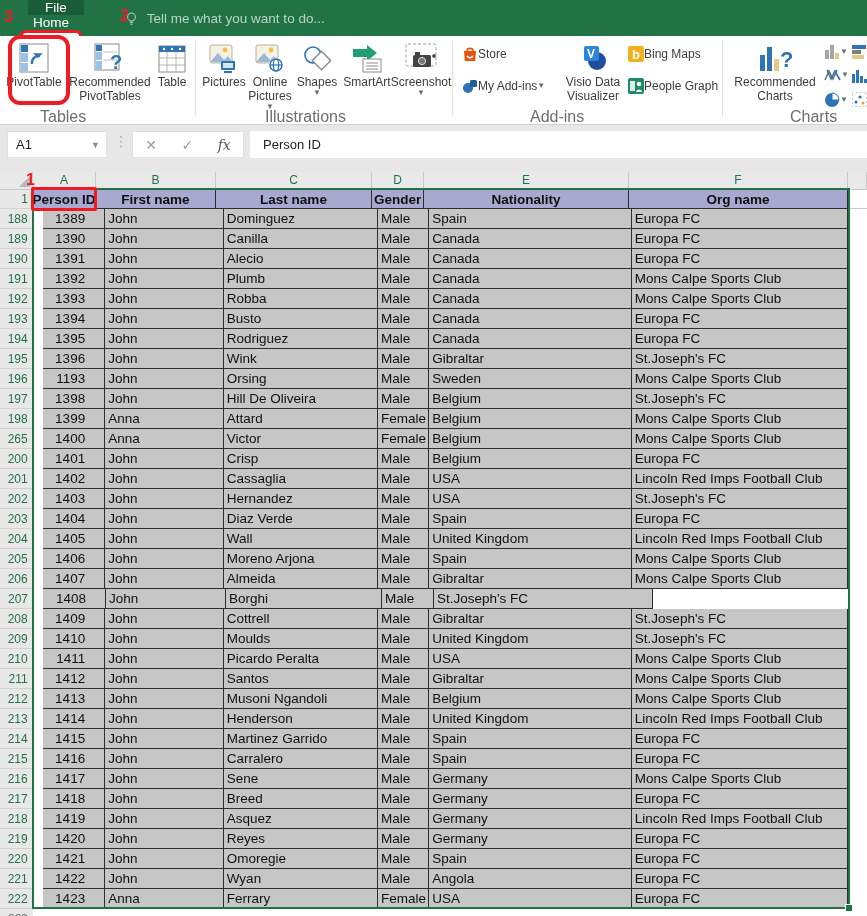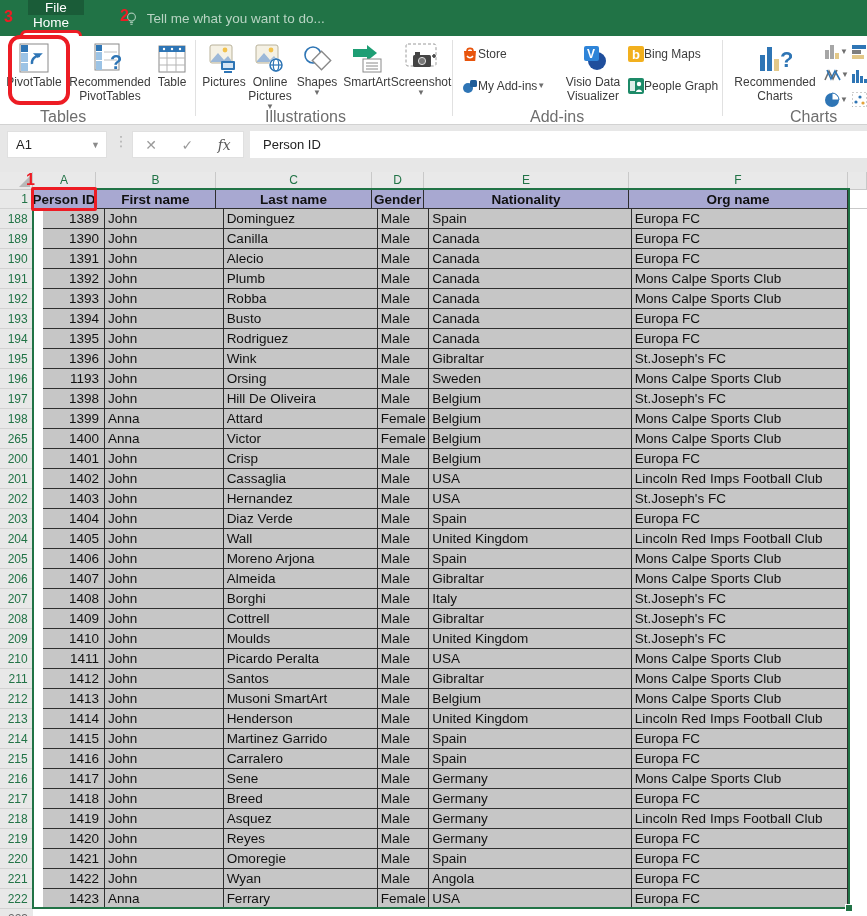--- a/index.html
+++ b/index.html
@@ -36,21 +36,21 @@
   .sheet { position:absolute; left:0; top:172px; width:867px; height:744px; background:#fff; }
   .colrow { display:flex; height:18px; }
   .corner { width:33px; height:18px; background:#e9e9e9; border-right:1px solid #c9c9c9; border-bottom:1px solid #c9c9c9; position:relative; }
   .corner::after { content:""; position:absolute; right:2px; bottom:2px; border-left:11px solid transparent; border-bottom:11px solid #b8b8b8; }
   .collet { height:18px; background:#e9e9e9; color:#217346; font-size:12px; display:flex; align-items:center; justify-content:center; border-right:1px solid #c9c9c9; border-bottom:2px solid #217346; }
   .collet.sliver { border-bottom:1px solid #c9c9c9; }
   .grid-row { display:flex; height:20px; }
   .grid-row.hdr { height:19px; }
   .rowhead { width:33px; background:#e8e8e8; color:#217346; font-size:12px; display:flex; align-items:center; justify-content:flex-end; padding-right:5px; border-bottom:1px solid #d2d2d2; }
   .cell { height:100%; background:#c6c6c6; border-right:1px solid #2e2e2e; border-bottom:1px solid #2e2e2e; font-size:13.5px; color:#111; display:flex; align-items:center; padding:0 3px; white-space:nowrap; overflow:hidden; }
-  .cell.num { justify-content:flex-end; padding-right:5px;margin-left:10px; }
+  .cell.num { justify-content:flex-end; padding-right:19px;margin-left:10px; }
   .hdr .cell { background:#a8a8d1; font-weight:bold; justify-content:center; border-bottom:1px solid #2e2e2e; }
   .w0{width:63px}.w1{width:120px}.w2{width:156px}.w3{width:52px}.w4{width:205px}.w5{width:219px}
   .sliver-cell { width:19px; background:#fff; border-bottom:1px solid #c9c9c9; }
   .partial-row { display:flex; height:7px; overflow:hidden; }
   .partial-row .rowhead { height:20px; border-bottom:none; color:#6a6a6a; }
 
   
   .sel-overlay { position:absolute; left:32px; top:16px; width:818px; height:721px; border:2px solid #217346; pointer-events:none; }
   .fill-handle { position:absolute; right:-5px; bottom:-5px; width:8px; height:8px; background:#217346; border:1.5px solid #fff; }
 
@@ -533,21 +533,20 @@
           <div class="cell w4">Gibraltar</div>
           <div class="cell w5">Mons Calpe Sports Club</div>
           <div class="sliver-cell" style="border-bottom: none;"></div>
         </div>
         <div class="grid-row">
           <div class="rowhead">207</div>
           <div class="cell w0 num">1408</div>
           <div class="cell w1">John</div>
           <div class="cell w2">Borghi</div>
           <div class="cell w3">Male</div>
-          <div class="cell w4">Italy</div>
           <div class="cell w5">St.Joseph's FC</div>
           <div class="sliver-cell" style="border-bottom: none;"></div>
         </div>
         <div class="grid-row">
           <div class="rowhead">208</div>
           <div class="cell w0 num">1409</div>
           <div class="cell w1">John</div>
           <div class="cell w2">Cottrell</div>
           <div class="cell w3">Male</div>
           <div class="cell w4">Gibraltar</div>
@@ -581,21 +580,21 @@
           <div class="cell w2">Santos</div>
           <div class="cell w3">Male</div>
           <div class="cell w4">Gibraltar</div>
           <div class="cell w5">Mons Calpe Sports Club</div>
           <div class="sliver-cell" style="border-bottom: none;"></div>
         </div>
         <div class="grid-row">
           <div class="rowhead">212</div>
           <div class="cell w0 num">1413</div>
           <div class="cell w1">John</div>
-          <div class="cell w2">Musoni SmartArt</div>
+          <div class="cell w2">Musoni Ngandoli</div>
           <div class="cell w3">Male</div>
           <div class="cell w4">Belgium</div>
           <div class="cell w5">Mons Calpe Sports Club</div>
           <div class="sliver-cell" style="border-bottom: none;"></div>
         </div>
         <div class="grid-row">
           <div class="rowhead">213</div>
           <div class="cell w0 num">1414</div>
           <div class="cell w1">John</div>
           <div class="cell w2">Henderson</div>

